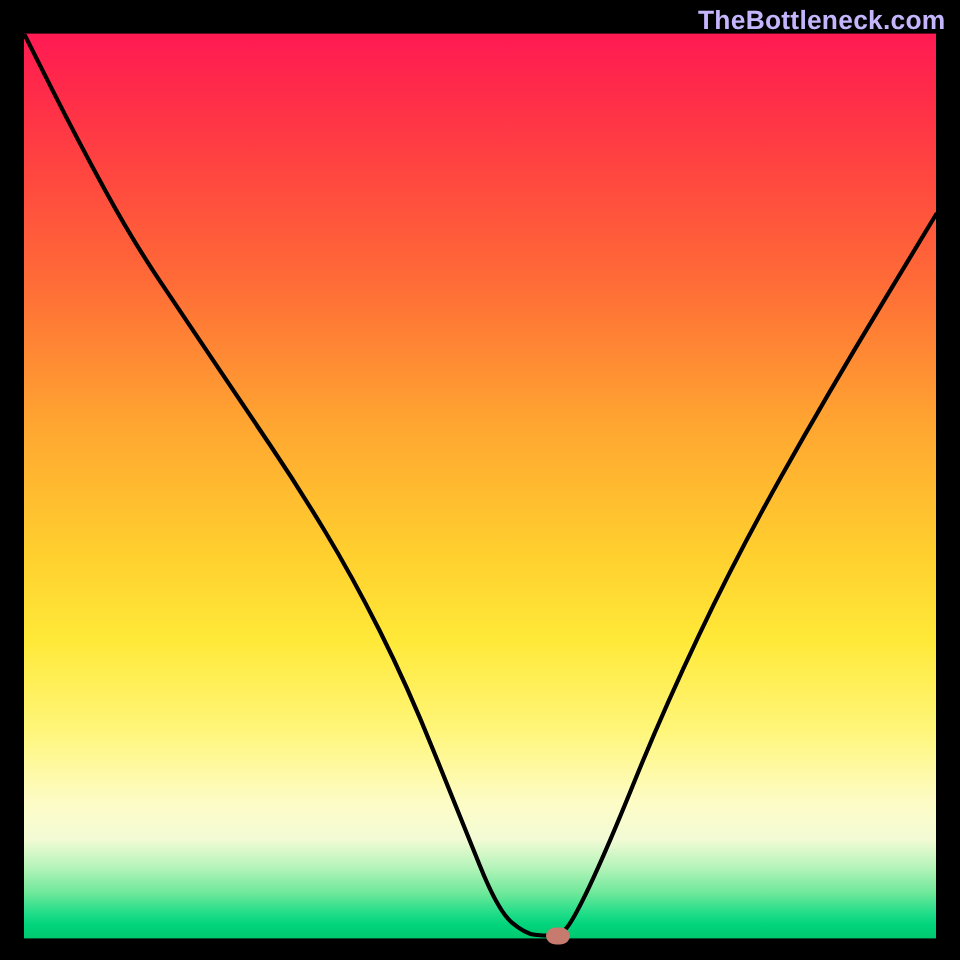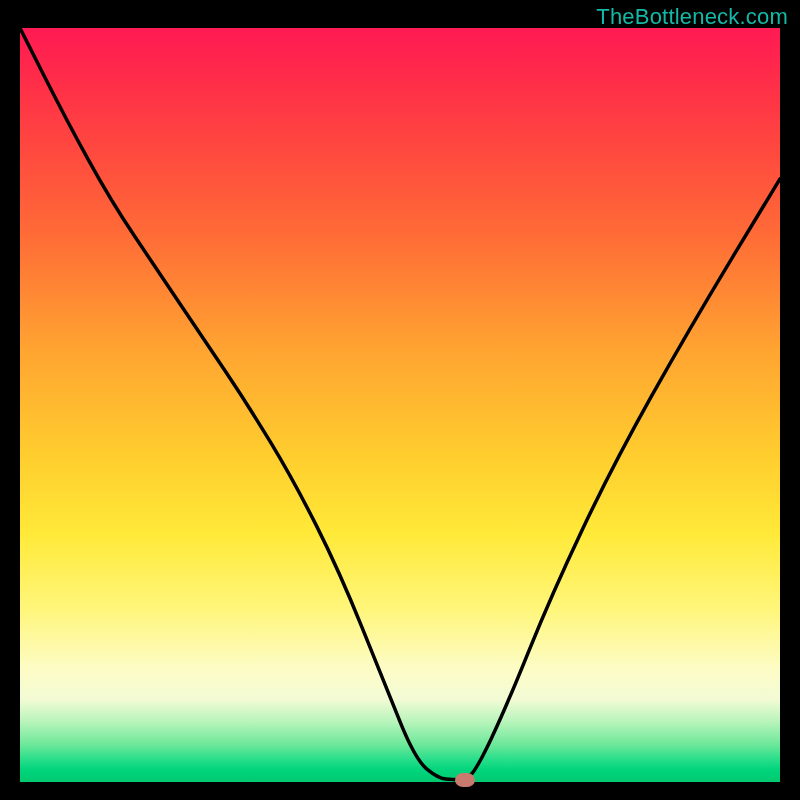--- a/index.html
+++ b/index.html
@@ -14,23 +14,23 @@
   .frame {
     position: relative;
     width: 800px;
     height: 800px;
     background: #000000;
   }
   .watermark {
     position: absolute;
     top: 4px;
     right: 12px;
-    color: #14b8a6;
+    color: #c4b5fd;
     font-size: 22px;
-    font-weight: normal;
+    font-weight: bold;
     letter-spacing: 0.2px;
     z-index: 10;
   }
   .plot-area {
     position: absolute;
     left: 20px;
     top: 28px;
     width: 760px;
     height: 754px;
   }

